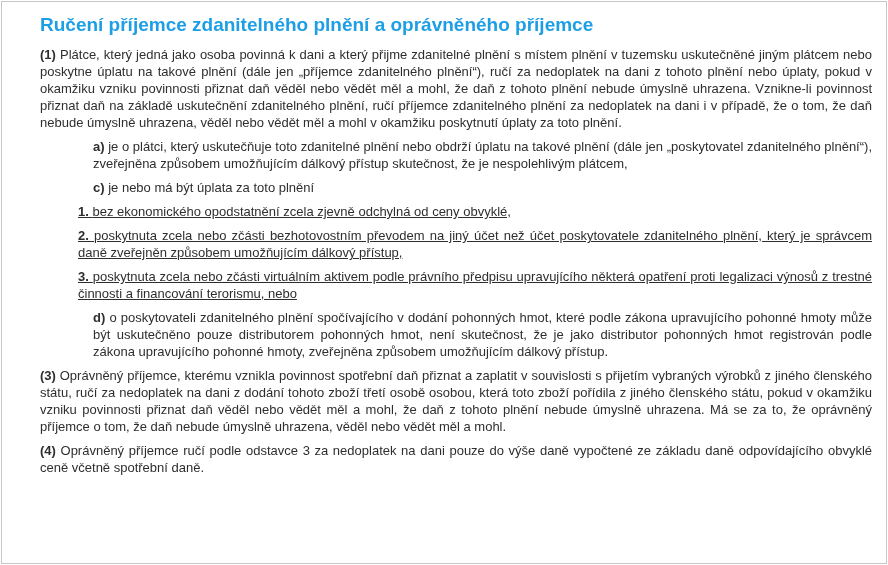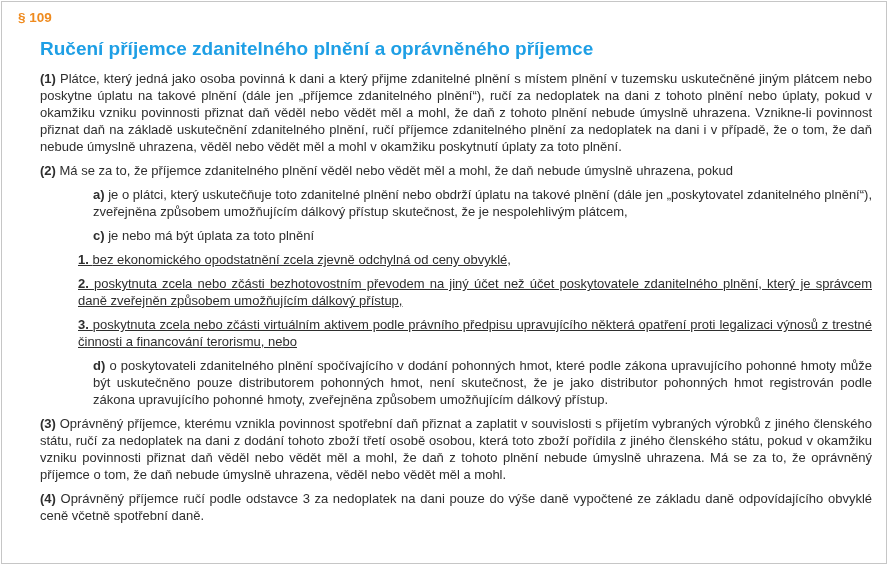--- a/index.html
+++ b/index.html
@@ -41,27 +41,23 @@
   .para b{font-weight:bold;}
   .indent-1{margin-left:38px;}
   .indent-2{margin-left:91px;}
   .indent-3{margin-left:76px;text-decoration:underline;}
   .para:first-of-type{margin-top:10px;}
 </style>
 </head>
 <body>
 
 <div class="frame">
-  <div>
-    <span class="section-num">§ 109</span>
-  </div>
   <h1 class="heading">Ručení příjemce zdanitelného plnění a oprávněného příjemce</h1>
   <div>
       <p class="para indent-1"><b>(1) </b>Plátce, který jedná jako osoba povinná k dani a který přijme zdanitelné plnění s místem plnění v tuzemsku uskutečněné jiným plátcem nebo poskytne úplatu na takové plnění (dále jen „příjemce zdanitelného plnění“), ručí za nedoplatek na dani z tohoto plnění nebo úplaty, pokud v okamžiku vzniku povinnosti přiznat daň věděl nebo vědět měl a mohl, že daň z tohoto plnění nebude úmyslně uhrazena. Vznikne-li povinnost přiznat daň na základě uskutečnění zdanitelného plnění, ručí příjemce zdanitelného plnění za nedoplatek na dani i v případě, že o tom, že daň nebude úmyslně uhrazena, věděl nebo vědět měl a mohl v okamžiku poskytnutí úplaty za toto plnění.</p>
-      <p class="para indent-1"><b>(2) </b>Má se za to, že příjemce zdanitelného plnění věděl nebo vědět měl a mohl, že daň nebude úmyslně uhrazena, pokud</p>
       <p class="para indent-2"><b>a) </b>je o plátci, který uskutečňuje toto zdanitelné plnění nebo obdrží úplatu na takové plnění (dále jen „poskytovatel zdanitelného plnění“), zveřejněna způsobem umožňujícím dálkový přístup skutečnost, že je nespolehlivým plátcem,</p>
       <p class="para indent-2"><b>c) </b>je nebo má být úplata za toto plnění</p>
       <p class="para indent-3"><b>1. </b>bez ekonomického opodstatnění zcela zjevně odchylná od ceny obvyklé,</p>
       <p class="para indent-3"><b>2. </b>poskytnuta zcela nebo zčásti bezhotovostním převodem na jiný účet než účet poskytovatele zdanitelného plnění, který je správcem daně zveřejněn způsobem umožňujícím dálkový přístup,</p>
       <p class="para indent-3"><b>3. </b>poskytnuta zcela nebo zčásti virtuálním aktivem podle právního předpisu upravujícího některá opatření proti legalizaci výnosů z trestné činnosti a financování terorismu, nebo</p>
       <p class="para indent-2"><b>d) </b>o poskytovateli zdanitelného plnění spočívajícího v dodání pohonných hmot, které podle zákona upravujícího pohonné hmoty může být uskutečněno pouze distributorem pohonných hmot, není skutečnost, že je jako distributor pohonných hmot registrován podle zákona upravujícího pohonné hmoty, zveřejněna způsobem umožňujícím dálkový přístup.</p>
       <p class="para indent-1"><b>(3) </b>Oprávněný příjemce, kterému vznikla povinnost spotřební daň přiznat a zaplatit v souvislosti s přijetím vybraných výrobků z jiného členského státu, ručí za nedoplatek na dani z dodání tohoto zboží třetí osobě osobou, která toto zboží pořídila z jiného členského státu, pokud v okamžiku vzniku povinnosti přiznat daň věděl nebo vědět měl a mohl, že daň z tohoto plnění nebude úmyslně uhrazena. Má se za to, že oprávněný příjemce o tom, že daň nebude úmyslně uhrazena, věděl nebo vědět měl a mohl.</p>
       <p class="para indent-1"><b>(4) </b>Oprávněný příjemce ručí podle odstavce 3 za nedoplatek na dani pouze do výše daně vypočtené ze základu daně odpovídajícího obvyklé ceně včetně spotřební daně.</p>
     </div>
 </div>

